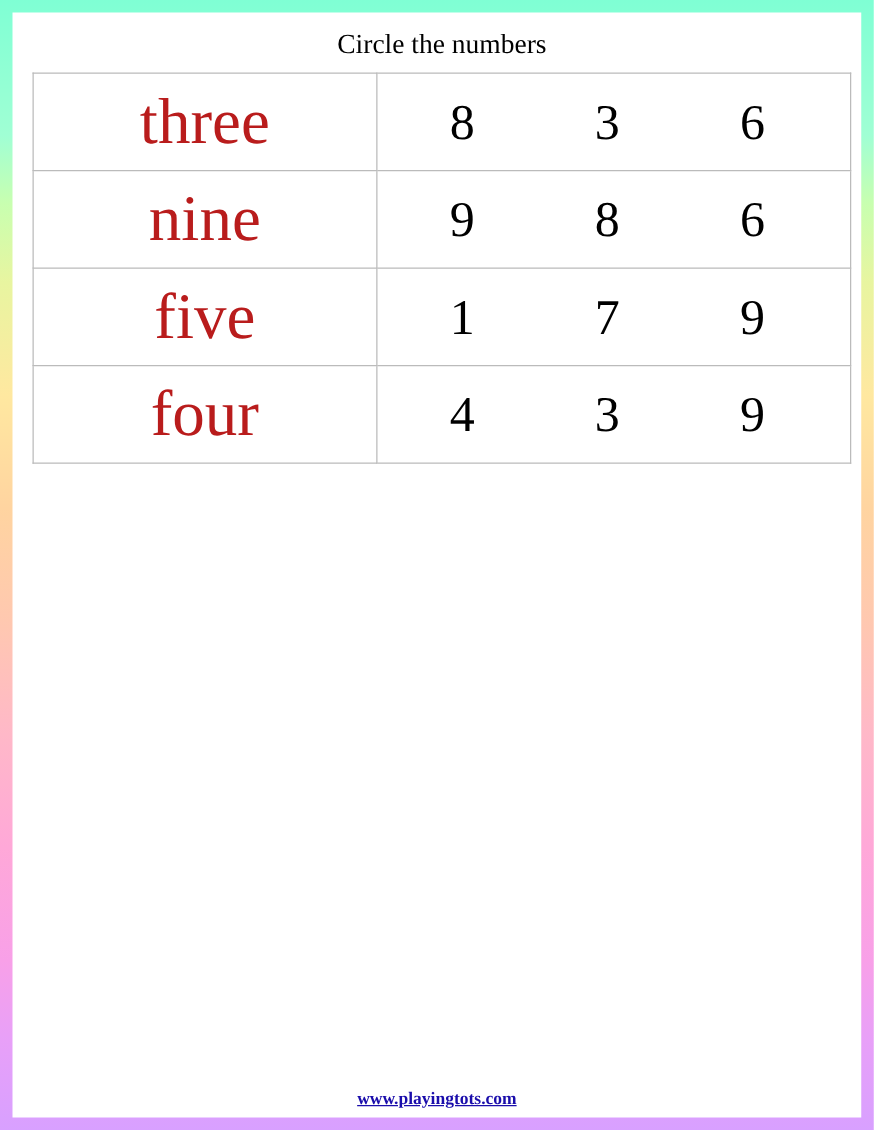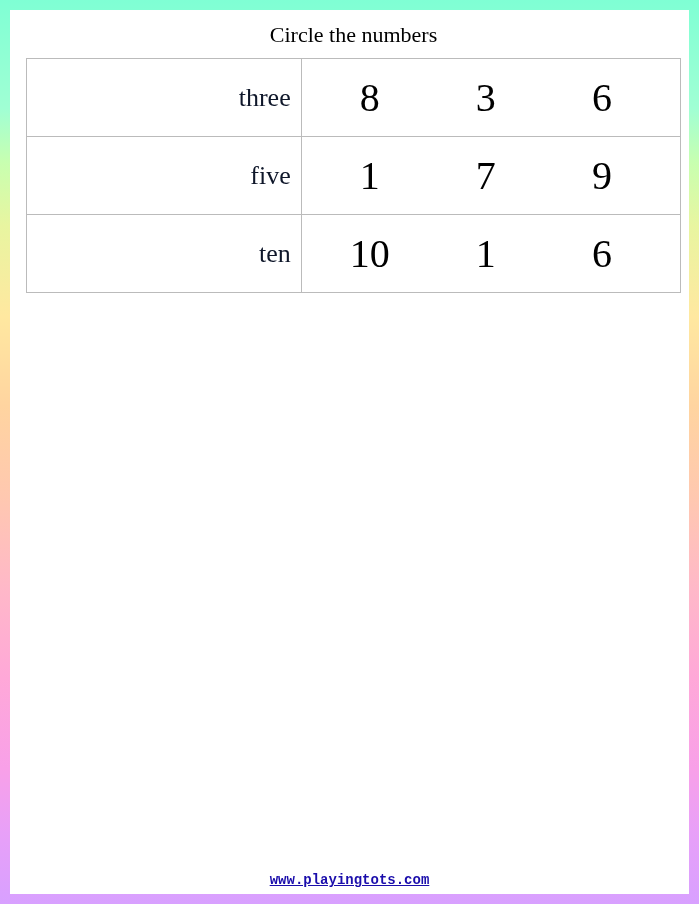--- a/index.html
+++ b/index.html
@@ -46,23 +46,23 @@
       table-layout: fixed;
     }
     td {
       border: 1px solid #bbb;
       height: 78px;
       vertical-align: middle;
       font-family: "Comic Sans MS", cursive;
     }
     td.word {
       width: 42%;
-      text-align: right;
-      font-size: 26px;
-      color: #0f172a;
+      text-align: center;
+      font-size: 52px;
+      color: #b91c1c;
       padding-left: 10px;
       padding-right: 10px;
     }
     td.nums {
       width: 58%;
       padding: 0 20px 0 10px;
     }
     .num-row {
       display: flex;
       justify-content: space-around;
@@ -74,21 +74,21 @@
       color: #000;
       width: 33%;
       text-align: center;
     }
     .footer {
       position: absolute;
       bottom: 6px;
       left: 0;
       right: 0;
       text-align: center;
-      font-family: Liberation Mono, monospace;
+      font-family: Liberation Serif, serif;
       font-size: 14px;
       font-weight: bold;
       color: #1a0dab;
       text-decoration: underline;
     }
   </style>
 </head>
 <body>
 
 <div class="frame">
@@ -100,36 +100,46 @@
             <td class="word">three</td>
             <td class="nums">
               <div class="num-row">
                 <span class="num">8</span>
                 <span class="num">3</span>
                 <span class="num">6</span>
               </div>
             </td>
           </tr>
           <tr>
+            <td class="word">nine</td>
+            <td class="nums">
+              <div class="num-row">
+                <span class="num">9</span>
+                <span class="num">8</span>
+                <span class="num">6</span>
+              </div>
+            </td>
+          </tr>
+          <tr>
             <td class="word">five</td>
             <td class="nums">
               <div class="num-row">
                 <span class="num">1</span>
                 <span class="num">7</span>
                 <span class="num">9</span>
               </div>
             </td>
           </tr>
           <tr>
-            <td class="word">ten</td>
+            <td class="word">four</td>
             <td class="nums">
               <div class="num-row">
-                <span class="num">10</span>
-                <span class="num">1</span>
-                <span class="num">6</span>
+                <span class="num">4</span>
+                <span class="num">3</span>
+                <span class="num">9</span>
               </div>
             </td>
           </tr>
         </tbody>
     </table>
     <div class="footer">www.playingtots.com</div>
   </div>
 </div>
 
 </body></html>

